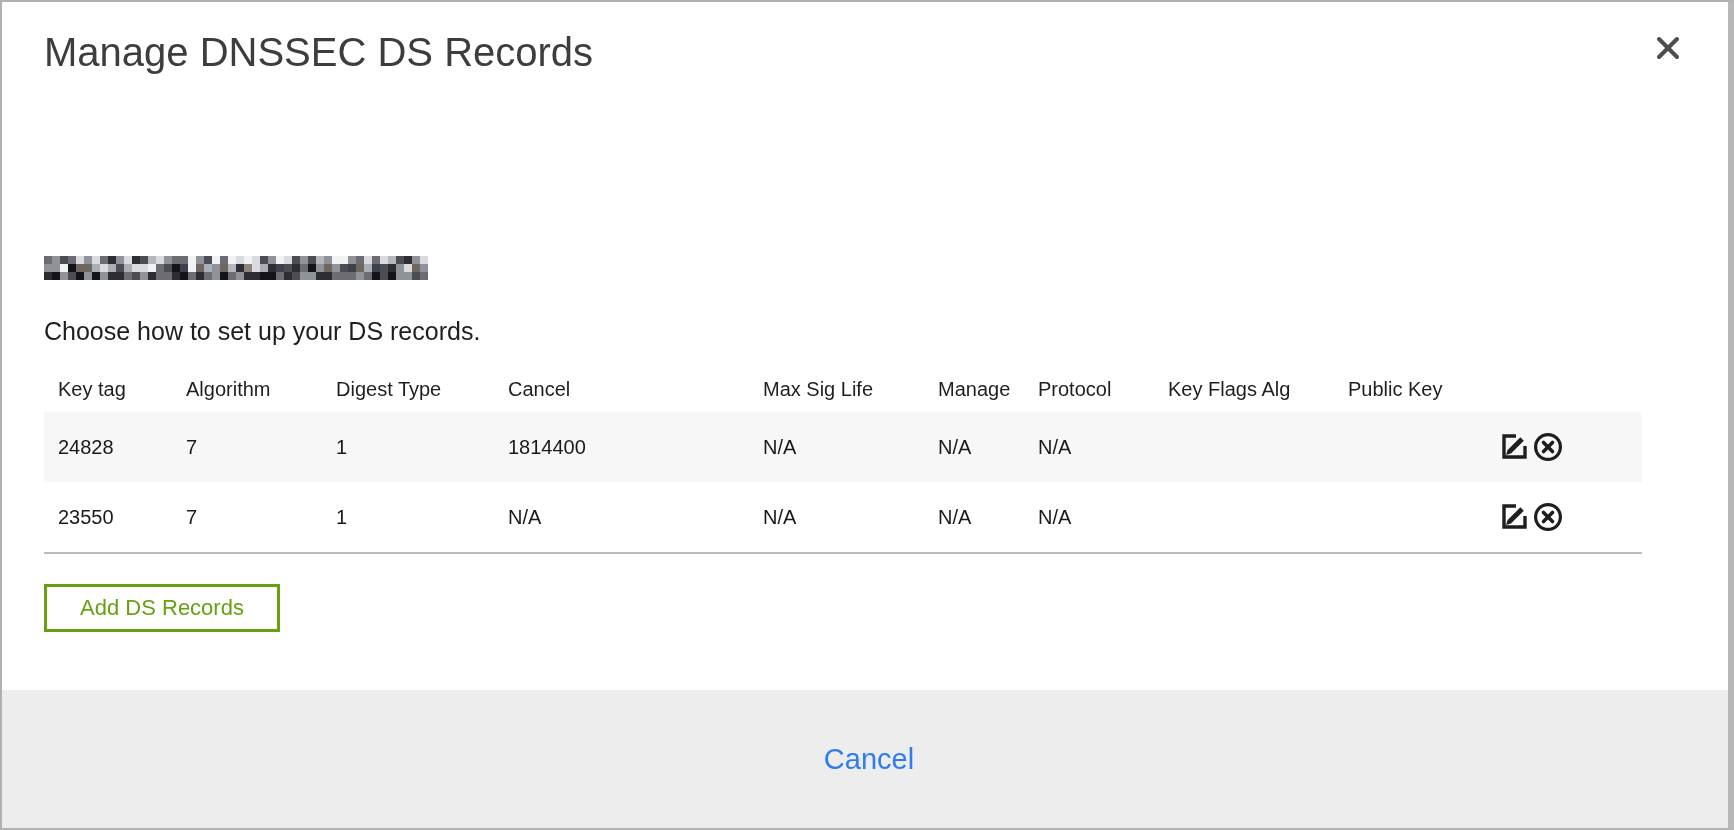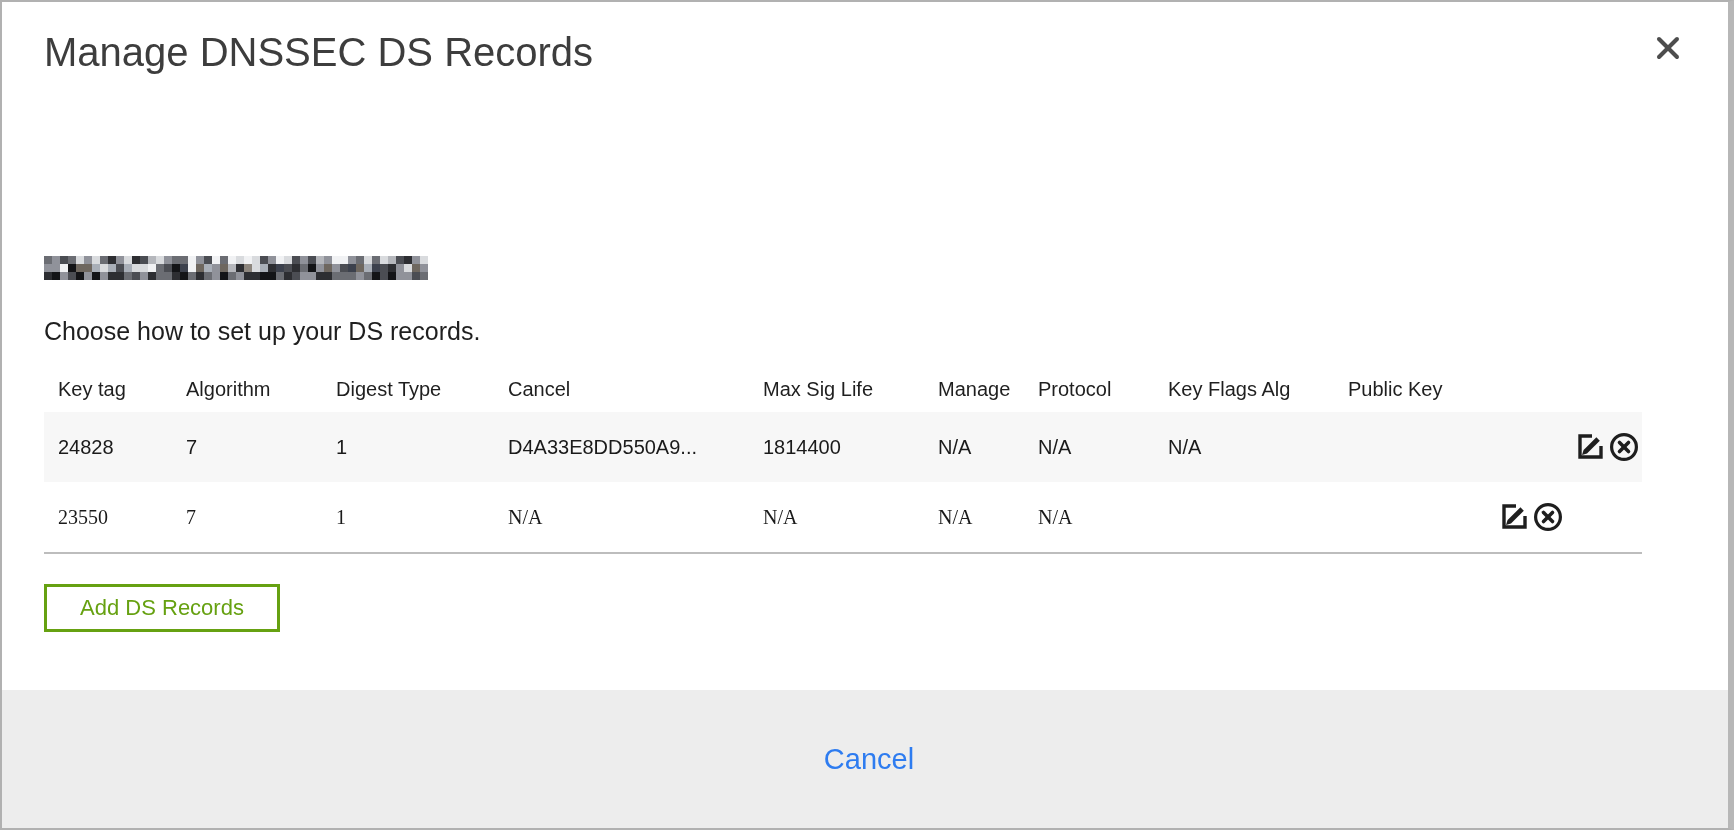--- a/index.html
+++ b/index.html
@@ -42,21 +42,21 @@
   .trow{
     display:grid;
     grid-template-columns:128px 150px 172px 255px 175px 100px 130px 180px 1fr 76px;
     align-items:center;
   }
   .thead{height:46px;}
   .thead .cell{font-size:20px;color:#1f1f1f;}
   .tbody-row{height:70px;font-size:20px;color:#1a1a1a;}
   .tbody-row.stripe{background:#f7f7f7;}
   .tbody-row:first-of-type{border-top:3px solid #adadad;}
-  .tbody-row:last-of-type{border-bottom:2px solid #bdbdbd;font-family:Liberation Serif, serif;}
+  .tbody-row:last-of-type{border-bottom:2px solid #bdbdbd;}
   .cell{padding-left:14px;white-space:nowrap;overflow:hidden;}
   .actions{display:flex;justify-content:flex-end;align-items:center;gap:1px;padding-right:2px;}
   .icon-btn{border:0;background:transparent;padding:0;cursor:pointer;color:#1e1e1e;width:32px;height:32px;}
   .icon-btn svg{display:block;}
   
   .add-btn{
     margin-top:30px;
     box-sizing:border-box;
     width:236px;height:48px;
     background:#ffffff;
@@ -129,21 +129,20 @@
         <div class="cell">Protocol</div>
         <div class="cell">Key Flags Alg</div>
         <div class="cell">Public Key</div>
         <div class="cell"></div>
       </div>
 
       <div class="trow tbody-row stripe">
         <div class="cell">24828</div>
         <div class="cell">7</div>
         <div class="cell">1</div>
-        <div class="cell">D4A33E8DD550A9...</div>
         <div class="cell">1814400</div>
         <div class="cell">N/A</div>
         <div class="cell">N/A</div>
         <div class="cell">N/A</div>
         <div class="cell"></div>
         <div class="actions">
           <button class="icon-btn" title="Edit">
             <svg width="32" height="32" viewBox="0 0 32 32">
               <path d="M26 15 v11 H5 V5 h12" fill="none" stroke="currentColor" stroke-width="3.4"></path>
               <path d="M12 22.5 l-5 1.6 1.6-5 L21.4 6.3 l3.4 3.4 z" fill="currentColor"></path>

